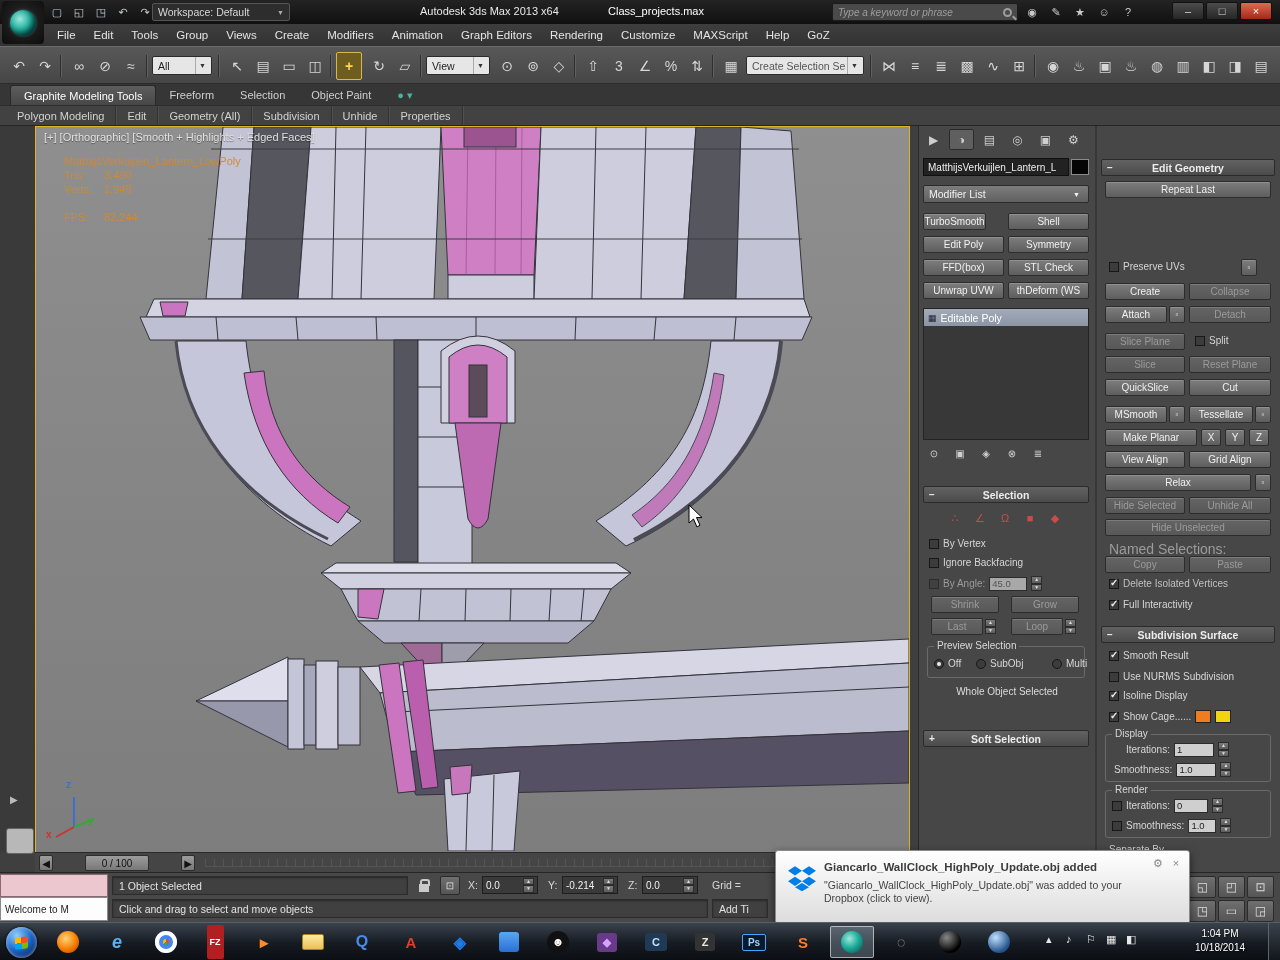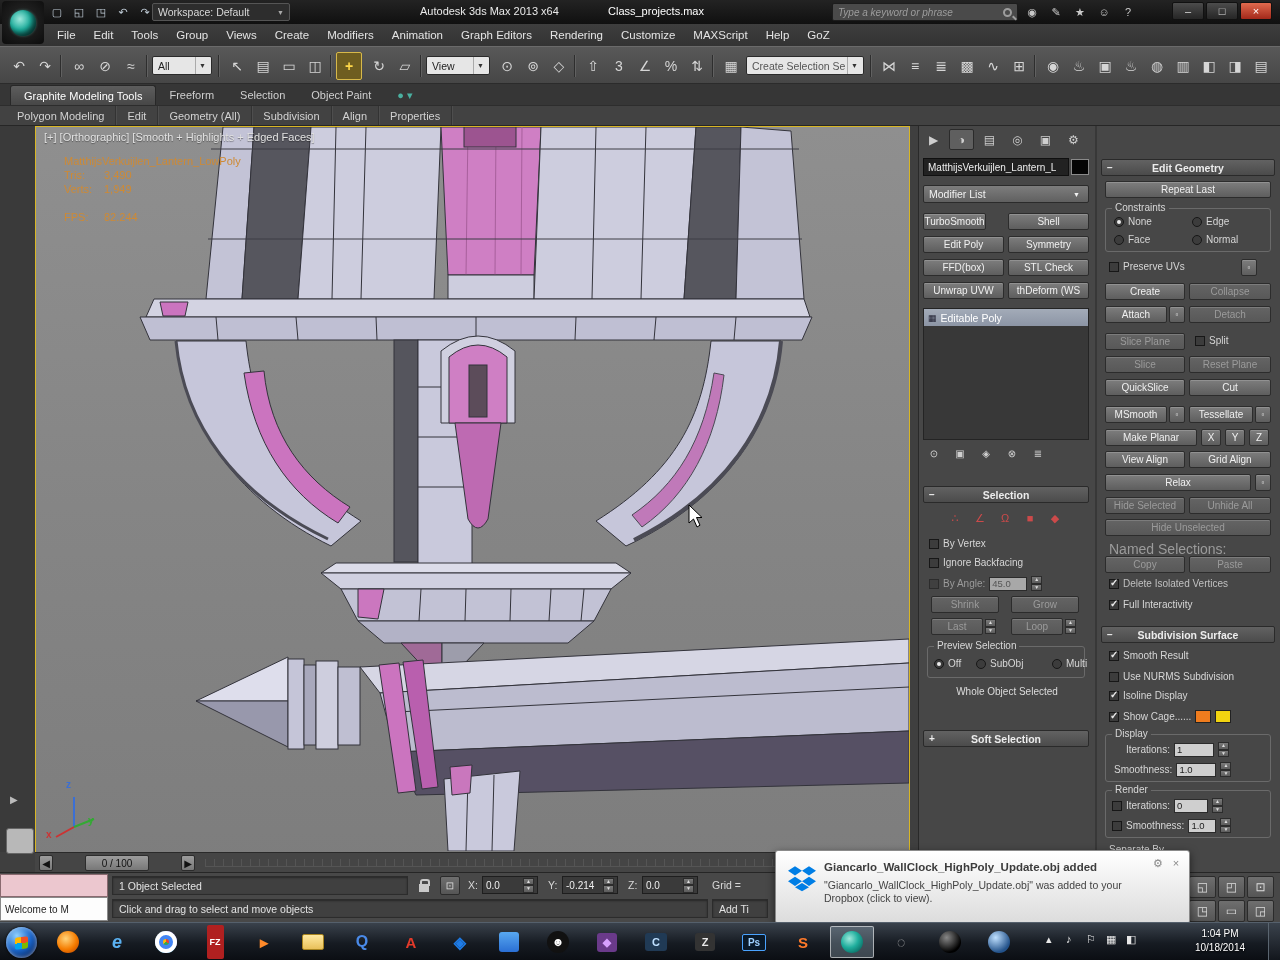--- a/index.html
+++ b/index.html
@@ -228,21 +228,21 @@
     <span class="rtab">Freeform</span>
     <span class="rtab">Selection</span>
     <span class="rtab">Object Paint</span>
     <span class="rtab" style="color:#4ab0a0">● ▾</span>
   </div>
   <div class="ribbonpanels">
     <span class="rpi">Polygon Modeling</span>
     <span class="rpi">Edit</span>
     <span class="rpi">Geometry (All)</span>
     <span class="rpi">Subdivision</span>
-    <span class="rpi">Align</span>
+    <span class="rpi">Unhide</span>
     <span class="rpi">Properties</span>
   </div>
 
   <div class="leftstrip">
     <span style="position:absolute;left:10px;top:668px;color:#bbb;font-size:10px">▶</span>
   </div>
   <div class="abs" style="left:6px;top:828px;width:28px;height:26px;background:#b8b8b8;border:1px solid #666;border-radius:3px"></div>
 
   <div class="viewport">
     <svg width="873" height="724" viewBox="0 0 873 724" style="position:absolute;left:0;top:0">
@@ -462,39 +462,20 @@
         <span>Soft Selection</span>
       </div>
     </div>
 
     <div class="cp2">
       <div class="rollh" style="position:absolute;left:2px;top:33px;width:174px">
         <span class="pm">−</span>
         <span>Edit Geometry</span>
       </div>
       <div class="pb" style="position:absolute;left:6px;top:55px;width:166px">Repeat Last</div>
-      <div class="grp" style="left:6px;top:82px;width:166px;height:44px">
-        <span class="glabel">Constraints</span>
-        <div class="lblrow" style="position:absolute;left:8px;top:7px">
-            <span class="rad on"></span>
-            <span>None</span>
-          </div>
-        <div class="lblrow" style="position:absolute;left:86px;top:7px">
-            <span class="rad"></span>
-            <span>Edge</span>
-          </div>
-        <div class="lblrow" style="position:absolute;left:8px;top:25px">
-            <span class="rad"></span>
-            <span>Face</span>
-          </div>
-        <div class="lblrow" style="position:absolute;left:86px;top:25px">
-            <span class="rad"></span>
-            <span>Normal</span>
-          </div>
-      </div>
       <div class="lblrow" style="position:absolute;left:10px;top:135px">
           <span class="chk"></span>
           <span>Preserve UVs</span>
         </div>
       <div class="pb mini" style="position:absolute;left:142px;top:133px">▫</div>
       <div class="pb" style="position:absolute;left:6px;top:157px;width:80px">Create</div>
       <div class="pb dis" style="position:absolute;left:90px;top:157px;width:82px">Collapse</div>
       <div class="pb" style="position:absolute;left:6px;top:180px;width:62px">Attach</div>
       <div class="pb mini" style="position:absolute;left:70px;top:180px">▫</div>
       <div class="pb dis" style="position:absolute;left:90px;top:180px;width:82px">Detach</div>

